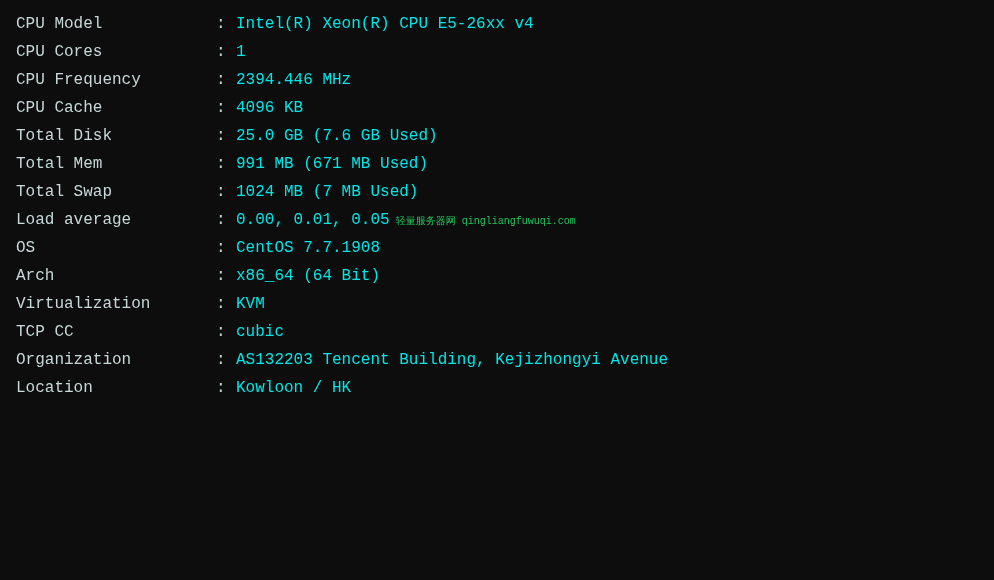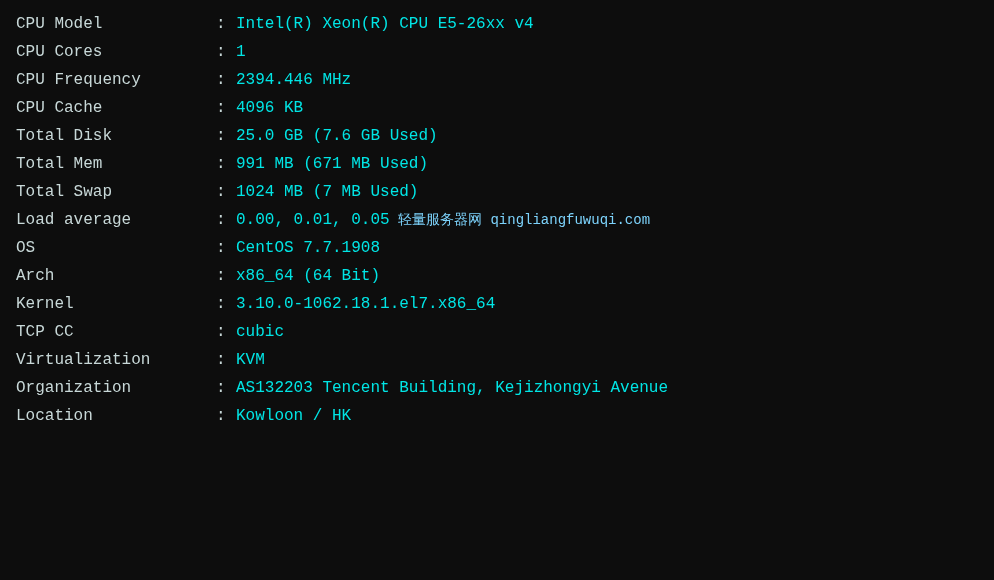--- a/index.html
+++ b/index.html
@@ -39,22 +39,22 @@
       color: #c8d8d8;
       width: 20px;
       padding-right: 8px;
     }
 
     .info-table .value-col {
       color: #00e5e5;
     }
 
     .watermark {
-      color: #7dd3fc;
-      font-size: 14px;
+      color: #22c55e;
+      font-size: 10px;
       display: inline;
     }
   </style>
 </head>
 <body>
 
 <table class="info-table">
   <tbody id="info-tbody">
   <tr>
         <td class="label-col">CPU Model</td>
@@ -100,33 +100,28 @@
         <td class="label-col">OS</td>
         <td class="sep-col">:</td>
         <td class="value-col">CentOS 7.7.1908</td>
       </tr>
       <tr>
         <td class="label-col">Arch</td>
         <td class="sep-col">:</td>
         <td class="value-col">x86_64 (64 Bit)</td>
       </tr>
       <tr>
-        <td class="label-col">Kernel</td>
+        <td class="label-col">Virtualization</td>
         <td class="sep-col">:</td>
-        <td class="value-col">3.10.0-1062.18.1.el7.x86_64</td>
+        <td class="value-col">KVM</td>
       </tr>
       <tr>
         <td class="label-col">TCP CC</td>
         <td class="sep-col">:</td>
         <td class="value-col">cubic</td>
-      </tr>
-      <tr>
-        <td class="label-col">Virtualization</td>
-        <td class="sep-col">:</td>
-        <td class="value-col">KVM</td>
       </tr>
       <tr>
         <td class="label-col">Organization</td>
         <td class="sep-col">:</td>
         <td class="value-col">AS132203 Tencent Building, Kejizhongyi Avenue</td>
       </tr>
       <tr>
         <td class="label-col">Location</td>
         <td class="sep-col">:</td>
         <td class="value-col">Kowloon / HK</td>

